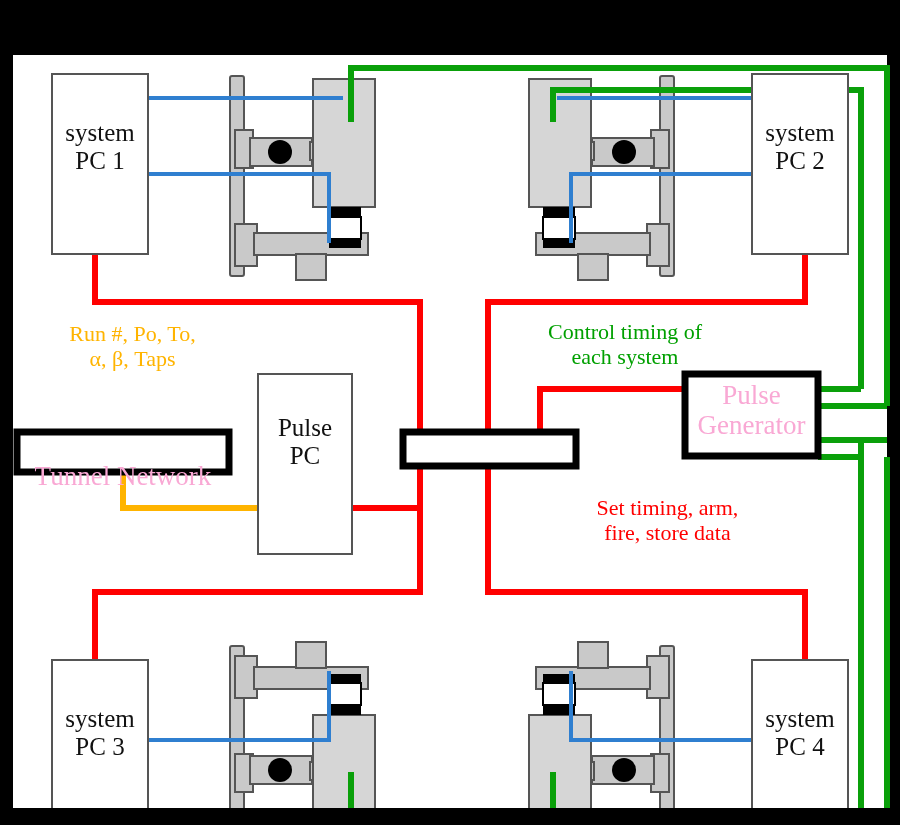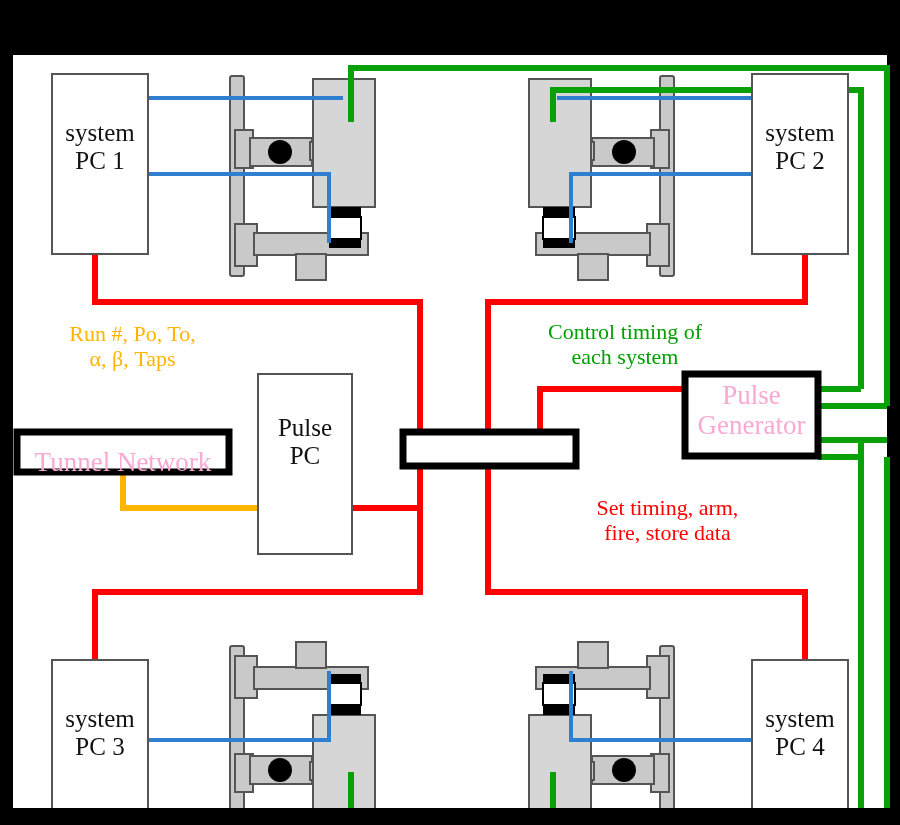--- a/index.html
+++ b/index.html
@@ -136,21 +136,21 @@
 PC 1</div>
   <div class="lbl boxlbl" style="left:752px;top:75px;width:96px;">system
 PC 2</div>
   <div class="lbl boxlbl" style="left:52px;top:661px;width:96px;">system
 PC 3</div>
   <div class="lbl boxlbl" style="left:752px;top:661px;width:96px;">system
 PC 4</div>
   <div class="lbl boxlbl" style="left:255px;top:370px;width:100px;">Pulse
 PC</div>
 
-  <div class="lbl netlbl" style="left:17px;top:403px;width:212px;">Tunnel Network</div>
+  <div class="lbl netlbl" style="left:17px;top:417px;width:212px;">Tunnel Network</div>
   <div class="lbl netlbl" style="left:685px;top:336px;width:133px;">Pulse
 Generator</div>
 
   <div class="lbl annot" style="left:510px;top:276px;width:230px;color:#00a000;">Control timing of
 each system</div>
   <div class="lbl annot" style="left:40px;top:278px;width:185px;color:#ffb400;">Run #, Po, To,
 α, β, Taps</div>
   <div class="lbl annot" style="left:560px;top:452px;width:215px;color:#ff0000;">Set timing, arm,
 fire, store data</div>
 

